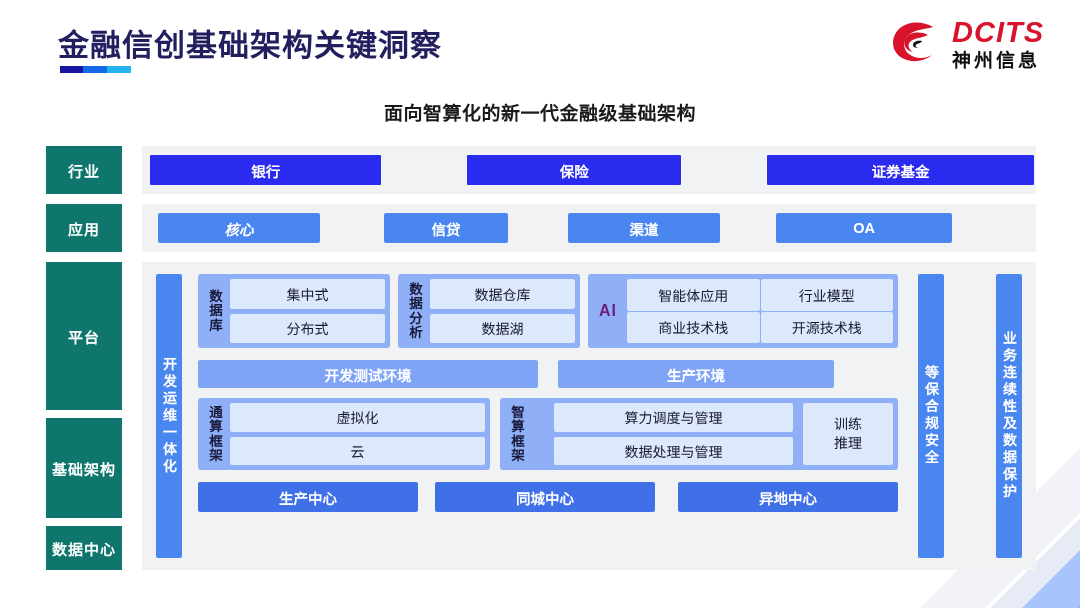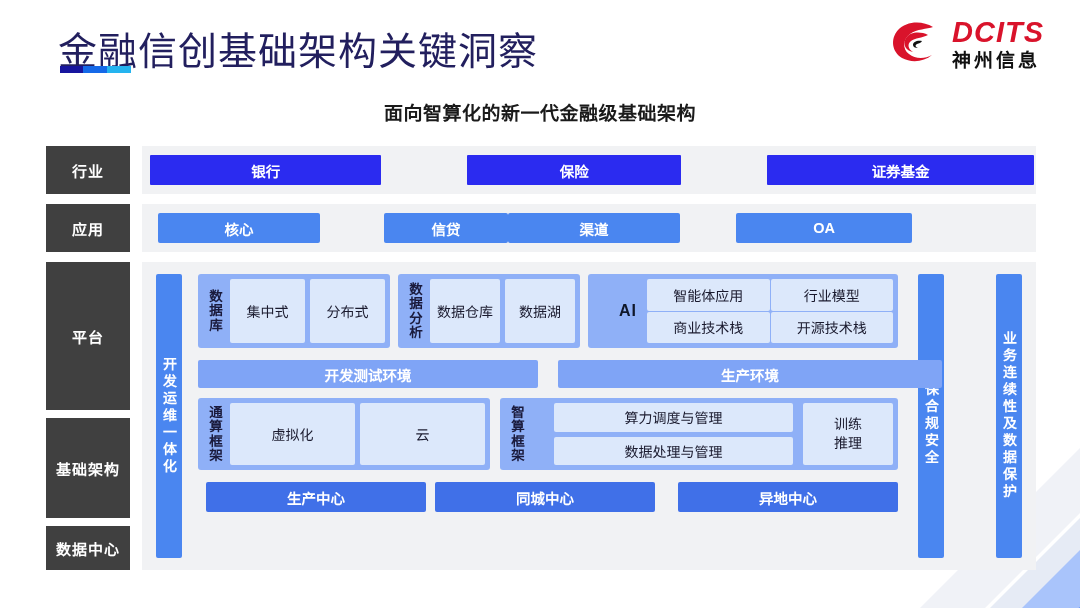--- a/index.html
+++ b/index.html
@@ -16,41 +16,41 @@
   .deco span{position:absolute;display:block;transform:rotate(-45deg);transform-origin:0 0;}
   .d1{width:520px;height:46px;background:#f0f2f7;left:120px;top:300px;}
   .d2{width:520px;height:30px;background:#e6ebf5;left:160px;top:330px;}
   .d3{width:520px;height:40px;background:#a9c4fb;left:150px;top:372px;}
   .d4{width:520px;height:34px;background:#cfddfb;left:196px;top:400px;}
   .d5{width:520px;height:92px;background:#2f6df6;left:176px;top:452px;}
   .d6{width:520px;height:60px;background:#6f9bf8;left:134px;top:430px;}
 
   
   .header{position:absolute;left:0;top:0;width:100%;height:92px;}
-  .title{position:absolute;left:58px;top:20px;font-size:39px;font-weight:normal;color:#221f5e;letter-spacing:1px;white-space:nowrap;}
+  .title{position:absolute;left:58px;top:20px;font-size:31px;font-weight:bold;color:#221f5e;letter-spacing:1px;white-space:nowrap;}
   .rule{position:absolute;left:60px;top:66px;width:71px;height:7px;display:flex;}
   .rule i{display:block;height:100%;}
   .rule .r1{width:23px;background:#17159e;}
   .rule .r2{width:24px;background:#1569e8;}
   .rule .r3{width:24px;background:#25b4ef;}
 
   .logo{position:absolute;right:36px;top:18px;display:flex;align-items:center;gap:8px;justify-content:flex-end;}
   .logo-mark{width:56px;height:52px;position:relative;flex:none;}
   .logo-text{display:flex;flex-direction:column;line-height:1;}
   .logo-en{font-size:29px;font-weight:bold;font-style:italic;color:#d9132b;letter-spacing:1px;}
   .logo-cn{font-size:19px;font-weight:bold;color:#111;letter-spacing:3px;margin-top:4px;}
 
   
   .subtitle{position:absolute;left:0;top:98px;width:100%;text-align:center;font-size:19px;font-weight:bold;color:#1a1a1a;letter-spacing:.5px;}
 
   
   .diagram{position:absolute;left:46px;top:142px;width:990px;height:430px;}
 
   .sidecol{position:absolute;left:0;top:0;width:84px;height:100%;}
-  .sidebox{position:absolute;left:0;width:84px;background:#404040;color:#fff;
+  .sidebox{position:absolute;left:0;width:76px;background:#0f766e;color:#fff;
            display:flex;align-items:center;justify-content:center;
            font-size:15px;font-weight:bold;letter-spacing:1px;}
   .sb0{top:4px;height:48px;}
   .sb1{top:62px;height:48px;}
   .sb2{top:120px;height:148px;}
   .sb3{top:276px;height:100px;}
   .sb4{top:384px;height:44px;}
 
   .bodycol{position:absolute;left:96px;top:0;right:0;height:100%;}
 
@@ -62,64 +62,64 @@
   .chip{display:flex;align-items:center;justify-content:center;color:#fff;font-weight:bold;}
 
   .industry-chips{display:flex;width:100%;padding:0 2px;box-sizing:border-box;gap:0;}
   .industry-chips .chip{height:30px;font-size:14.5px;background:#2b2bf0;border-radius:1px;}
   .ic0{width:236px;margin-left:6px;}
   .ic1{width:218px;margin-left:86px;}
   .ic2{width:272px;margin-left:86px;}
 
   .app-chips{display:flex;width:100%;padding:0 10px;box-sizing:border-box;}
   .app-chips .chip{height:30px;font-size:14.5px;background:#4a86f0;border-radius:2px;}
-  .ac0{width:162px;margin-left:6px;}
+  .ac0{width:162px;margin-left:6px;font-style:italic;}
   .ac1{width:124px;margin-left:64px;}
-  .ac2{width:172px;}
+  .ac2{width:152px;margin-left:60px;}
   .ac3{width:176px;margin-left:56px;}
 
   
   .vbar{position:absolute;background:#4a86f0;color:#fff;font-weight:bold;font-size:14px;
         display:flex;align-items:center;justify-content:center;text-align:center;
         writing-mode:vertical-rl;letter-spacing:3px;border-radius:2px;}
   .vb-devops{left:14px;top:12px;width:26px;height:284px;}
   .vb-sec{right:92px;top:12px;width:26px;height:284px;}
   .vb-bcp{right:14px;top:12px;width:26px;height:284px;}
 
   
   .inner{position:absolute;left:56px;right:132px;top:12px;bottom:12px;}
 
   .grpband{position:absolute;background:#8fb0f7;border-radius:3px;display:flex;align-items:center;box-sizing:border-box;padding:5px;}
   .vlabel{writing-mode:vertical-rl;color:#1a1a3c;font-weight:bold;font-size:13.5px;letter-spacing:1px;
           text-align:center;display:flex;align-items:center;justify-content:center;flex:none;width:22px;height:100%;}
-  .stack{display:flex;flex-direction:row;gap:5px;flex:1;height:100%;margin-left:5px;}
+  .stack{display:flex;flex-direction:column;gap:5px;flex:1;height:100%;margin-left:5px;}
   .cell{flex:1;background:#dce8fb;border-radius:2px;display:flex;align-items:center;justify-content:center;
         color:#1a1a2e;font-size:14px;}
 
   .g-db{left:0;top:0;width:192px;height:74px;}
   .g-da{left:200px;top:0;width:182px;height:74px;}
   .g-ai{left:390px;top:0;width:310px;height:74px;}
-  .ai-label{writing-mode:horizontal-tb;width:auto;padding:0 6px;font-size:16px;font-weight:bold;color:#0f172a;margin-left:20px;}
+  .ai-label{writing-mode:horizontal-tb;width:auto;padding:0 6px;font-size:16px;font-weight:bold;color:#701a75;}
   .ai-grid{display:grid;grid-template-columns:1fr 1fr;grid-template-rows:1fr 1fr;gap:1px;flex:1;height:100%;margin-left:4px;}
 
   .envbar{position:absolute;top:86px;height:28px;background:#7fa4f6;border-radius:2px;
           display:flex;align-items:center;justify-content:center;color:#fff;font-weight:bold;font-size:14.5px;}
   .env-dev{left:0;width:340px;}
-  .env-prod{left:360px;width:384px;}
+  .env-prod{left:360px;width:276px;}
 
   .g-tong{left:0;top:124px;width:292px;height:72px;}
   .g-zhi{left:302px;top:124px;width:398px;height:72px;}
   .zhi-inner{display:flex;gap:10px;flex:1;height:100%;margin-left:11px;padding-left:16px;}
   .zhi-stack{display:flex;flex-direction:column;gap:5px;flex:1;height:100%;}
   .zhi-side{width:90px;background:#dce8fb;border-radius:2px;display:flex;align-items:center;justify-content:center;
             color:#1a1a2e;font-size:14px;line-height:1.35;text-align:center;flex:none;}
 
   .dcbar{position:absolute;top:208px;height:30px;background:#4070e8;border-radius:2px;
          display:flex;align-items:center;justify-content:center;color:#fff;font-weight:bold;font-size:14.5px;}
-  .dc0{left:8px;width:220px;}
+  .dc0{left:0;width:220px;}
   .dc1{left:237px;width:220px;}
   .dc2{left:480px;width:220px;}
 </style>
 </head>
 <body>
 
 <div class="slide">
 
   <div class="deco">
     <span class="d1"></span>

